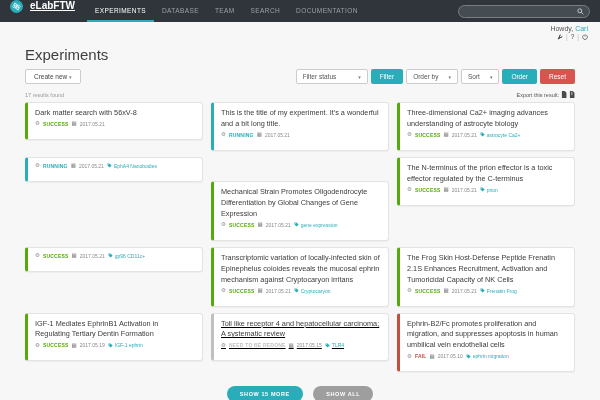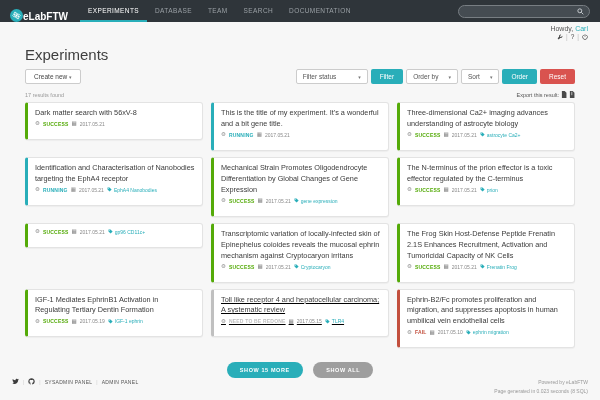--- a/index.html
+++ b/index.html
@@ -2,21 +2,21 @@
 <html><head>
 <meta charset="utf-8">
 <style>
   * { margin:0; padding:0; box-sizing:border-box; }
   html,body { width:600px; height:400px; }
   body { font-family:"Liberation Sans", sans-serif; background:#f7f7f7; overflow:hidden; }
   .page { width:600px; height:400px; display:flex; flex-direction:column; }
 
   
   .navbar { height:22px; background:#2f353a; display:flex; align-items:stretch; padding:0 10px; flex:none; }
-  .brand { display:flex; align-items:flex-end; gap:0; color:#fff; font-weight:bold; font-size:10px; margin-right:12px; }
+  .brand { display:flex; align-items:flex-start; gap:7px; color:#fff; font-weight:bold; font-size:10px; margin-right:12px;text-decoration:underline; }
   .logo { width:13px; height:13px; border-radius:50%; background:#29aeb9; display:flex; align-items:center; justify-content:center; flex:none; }
   .nav-items { display:flex; }
   .nav-item { color:#9aa0a5; font-size:6.5px; letter-spacing:.4px; padding:0 8px; display:flex; align-items:center; text-transform:uppercase; border-bottom:2px solid transparent; cursor:pointer; }
   .nav-item.active { color:#ffffff; border-bottom-color:#29aeb9; }
   .nav-search { margin-left:auto; align-self:center; width:132px; height:13px; background:#454c52; border:1px solid #787e83; border-radius:8px; display:flex; align-items:center; padding:0 5px; }
   .nav-search input { flex:1; background:transparent; border:none; outline:none; color:#eee; font-size:7px; min-width:0; }
 
   
   .userbar { text-align:right; padding:3px 12px 0; font-size:7px; color:#555; flex:none; }
   .userbar .uname { color:#29aeb9; cursor:pointer; }
@@ -166,21 +166,21 @@
     <div class="card-meta">
       <span class="mi">⚙</span>
       <span class="status" style="color: rgb(84, 170, 8);">Success</span>
       <span class="mi">▦</span>
       <span class="date">2017.05.21</span>
 
     </div>
   </div>
 
   <div class="card" style="border-left-color: rgb(41, 174, 185);">
-    <div class="card-title">This is the title of my experiment. It's a wonderful and a bit gene title.</div>
+    <div class="card-title">This is the title of my experiment. It's a wonderful and a bit long title.</div>
     <div class="card-meta">
       <span class="mi">⚙</span>
       <span class="status" style="color: rgb(41, 174, 185);">Running</span>
       <span class="mi">▦</span>
       <span class="date">2017.05.21</span>
 
     </div>
   </div>
 
   <div class="card" style="border-left-color: rgb(84, 170, 8);">
@@ -196,39 +196,38 @@
                   <path d="M1 1h4l4.2 4.2-4 4L1 5z" fill="#29aeb9"></path>
                   <circle cx="3" cy="3" r=".9" fill="#fff"></circle>
                 </svg>
         </span>
         <span class="tag">astrocyte Ca2+</span>
       </span>
     </div>
   </div>
 
   <div class="card" style="border-left-color: rgb(41, 174, 185);">
-    <div class="card-title">Identification and Characterisation of Nanobodies targeting the EphA4 receptor</div>
     <div class="card-meta">
       <span class="mi">⚙</span>
       <span class="status" style="color: rgb(41, 174, 185);">Running</span>
       <span class="mi">▦</span>
       <span class="date">2017.05.21</span>
       <span class="tag-wrap">
         <span class="ficon">
           <svg width="5" height="5" viewBox="0 0 10 10">
                   <path d="M1 1h4l4.2 4.2-4 4L1 5z" fill="#29aeb9"></path>
                   <circle cx="3" cy="3" r=".9" fill="#fff"></circle>
                 </svg>
         </span>
         <span class="tag">EphA4 Nanobodies</span>
       </span>
     </div>
   </div>
 
-  <div class="card" style="border-left-color: rgb(84, 170, 8);">
+  <div class="card" style="border-left-color: rgb(84, 170, 8); margin-top: 24px;">
     <div class="card-title">Mechanical Strain Promotes Oligodendrocyte Differentiation by Global Changes of Gene Expression</div>
     <div class="card-meta">
       <span class="mi">⚙</span>
       <span class="status" style="color: rgb(84, 170, 8);">Success</span>
       <span class="mi">▦</span>
       <span class="date">2017.05.21</span>
       <span class="tag-wrap">
         <span class="ficon">
           <svg width="5" height="5" viewBox="0 0 10 10">
                   <path d="M1 1h4l4.2 4.2-4 4L1 5z" fill="#29aeb9"></path>

